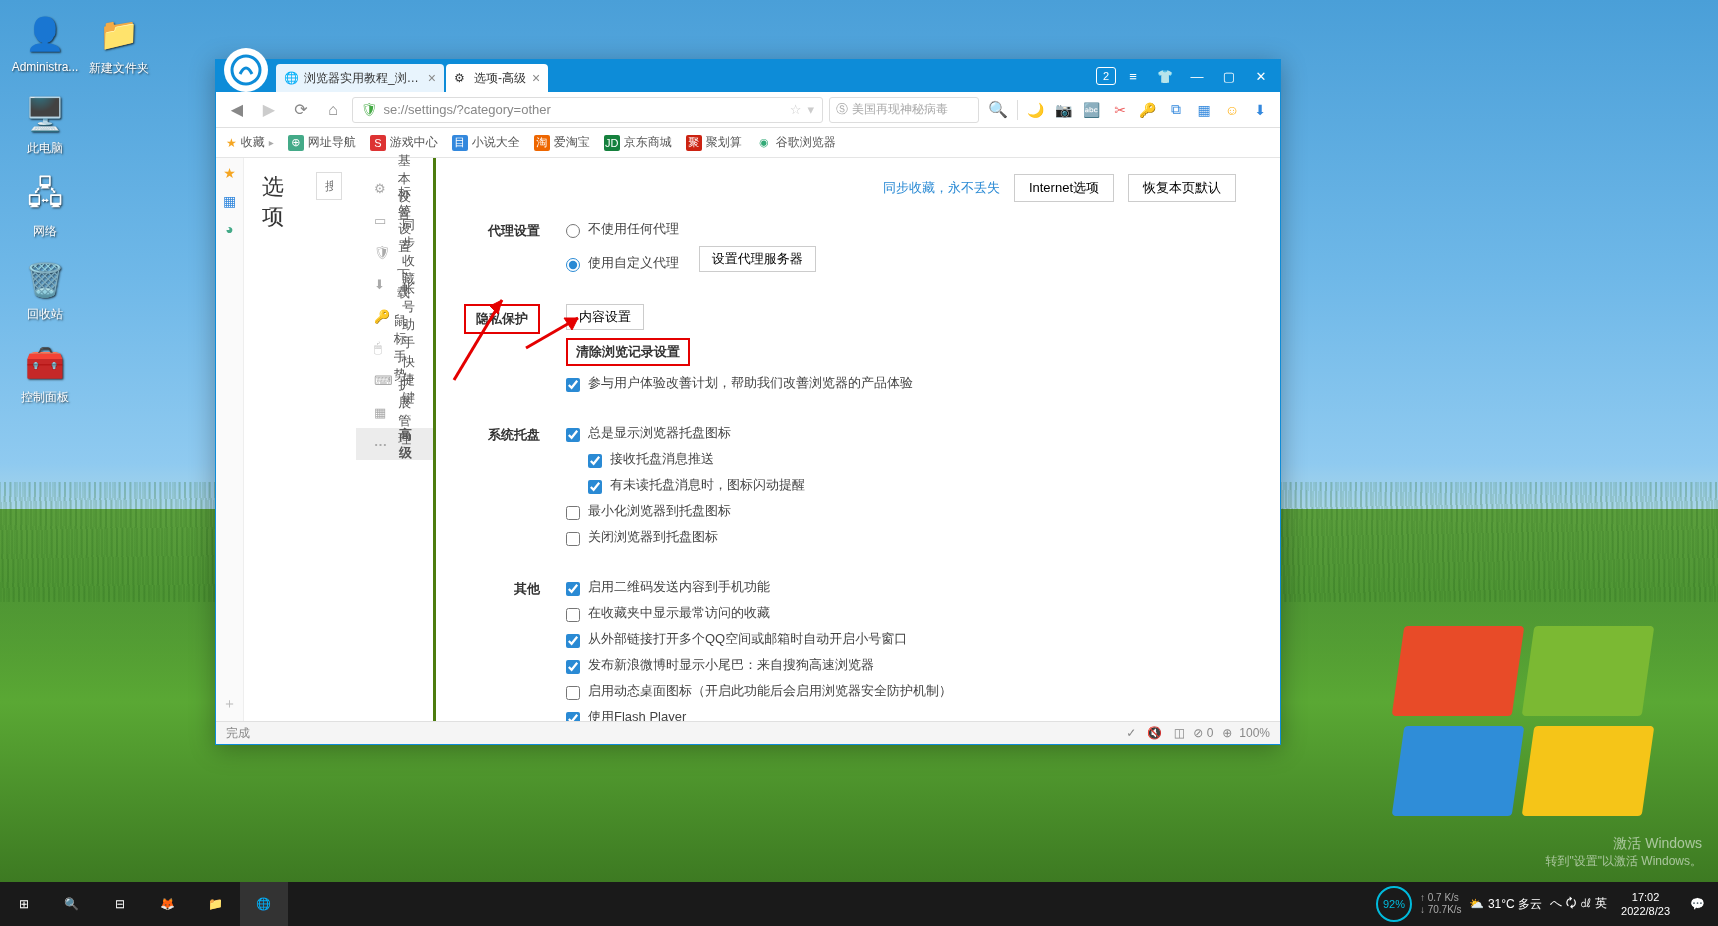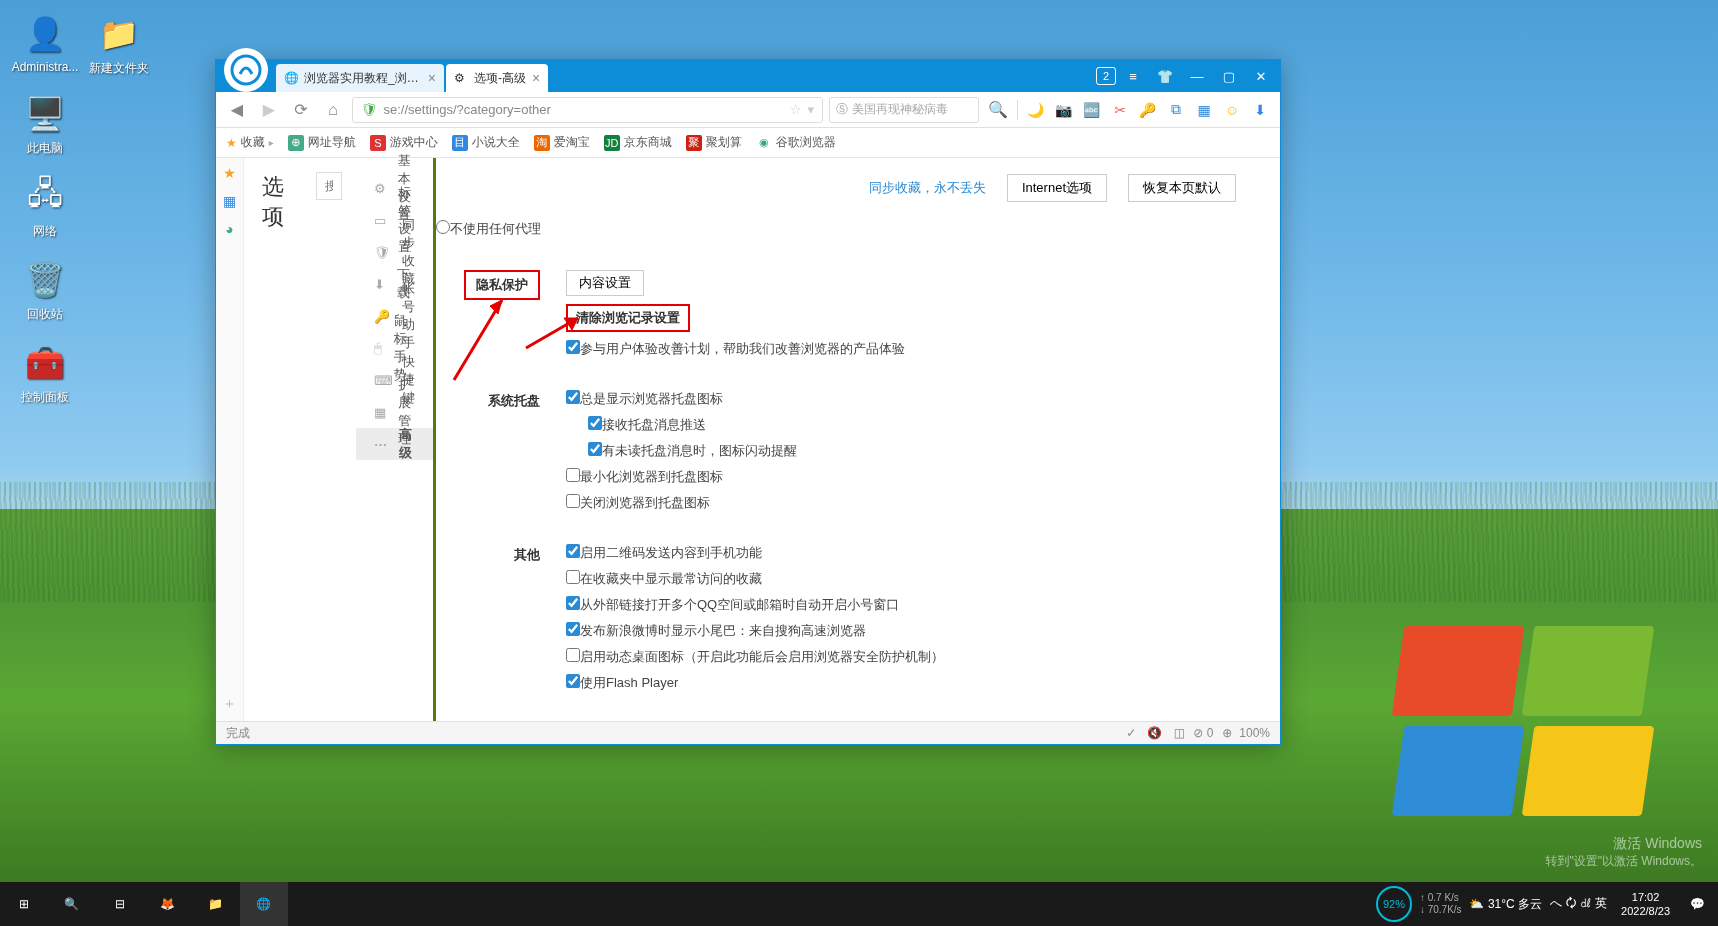--- a/index.html
+++ b/index.html
@@ -73,28 +73,28 @@
 .page-title { font-size:22px; color:#333; padding:0 18px 14px; }
 .searchopt { margin:0 14px 12px; }
 .searchopt input { width:100%; height:28px; border:1px solid #ddd; padding:0 8px; font-size:12px; outline:none; }
 .nav-list { flex:1; }
 .nav-item { height:32px; display:flex; align-items:center; padding:0 18px; gap:12px; font-size:13px; color:#555; cursor:pointer; }
 .nav-item .ic { width:16px; color:#aaa; text-align:center; }
 .nav-item.active { background:#ececec; font-weight:bold; }
 
 .main { flex:1; overflow:auto; position:relative; background:#fff; }
 .main-inner { padding:16px 24px 24px 0; }
-.top-actions { display:flex; justify-content:flex-end; align-items:center; gap:21px; padding:0 20px 12px 0; }
+.top-actions { display:flex; justify-content:flex-end; align-items:center; gap:14px; padding:0 20px 12px 0; }
 .top-actions a { color:#2a8ad4; font-size:13px; text-decoration:none; cursor:pointer; }
 .top-actions button { height:28px; padding:0 14px; background:#fff; border:1px solid #ccc; font-size:13px; cursor:pointer; }
 
 .section { display:flex; padding:6px 0 18px; }
 .sec-label { width:130px; text-align:right; padding-right:26px; font-size:13px; font-weight:bold; color:#333; padding-top:2px; }
 .sec-body { flex:1; font-size:13px; color:#444; }
-.row { display:flex; align-items:flex-start; margin-bottom:8px; }
+.row { display:flex; align-items:flex-end; gap:8px; margin-bottom:8px; }
 .row label { cursor:pointer; }
 .row.indent { padding-left:22px; }
 .btn { height:26px; padding:0 12px; background:#fff; border:1px solid #ccc; font-size:13px; cursor:pointer; }
 .hl-red { border:2px solid #e40000; padding:4px 10px; font-weight:bold; color:#333; display:inline-block; }
 .hl-red.btn-like { border:2px solid #e40000; }
 input[type=checkbox],input[type=radio] { width:14px; height:14px; accent-color:#2a8ad4; cursor:pointer; }
 
 
 .arrow { position:absolute; pointer-events:none; }
 .arrow svg line,.arrow svg polygon { stroke:#e40000; fill:#e40000; }
@@ -293,25 +293,27 @@
 
     <div class="main">
       <div class="main-inner">
         <div class="top-actions">
           <a>同步收藏，永不丢失</a>
           <button>Internet选项</button>
           <button>恢复本页默认</button>
         </div>
 
         <div class="section">
+          <div class="sec-label">代理设置</div>
           <div class="sec-body">
             <div class="row">
                 <input type="radio" name="proxy" style="">
                 <label>不使用任何代理</label>
               </div>
+            <div class="row"><input type="radio" name="proxy" checked="" style=""><label>使用自定义代理</label>&nbsp;<button class="btn">设置代理服务器</button></div>
           </div>
         </div>
 
         <div class="section">
           <div class="sec-label" style="padding-top:0"><span class="hl-red">隐私保护</span></div>
           <div class="sec-body">
             <div class="row">
                 <button class="btn">内容设置</button>
               </div>
             <div class="row">

